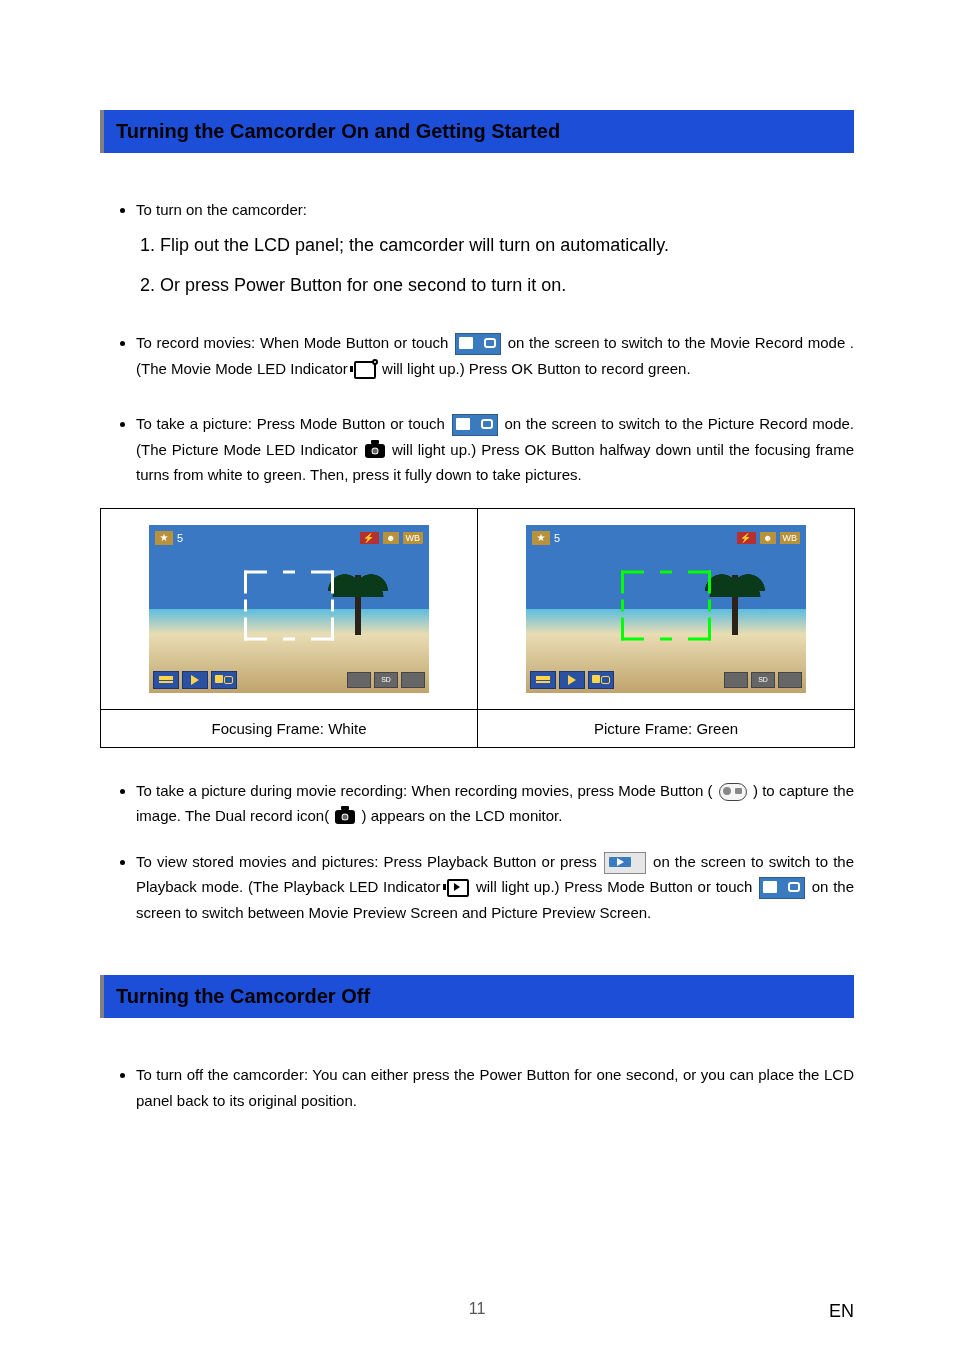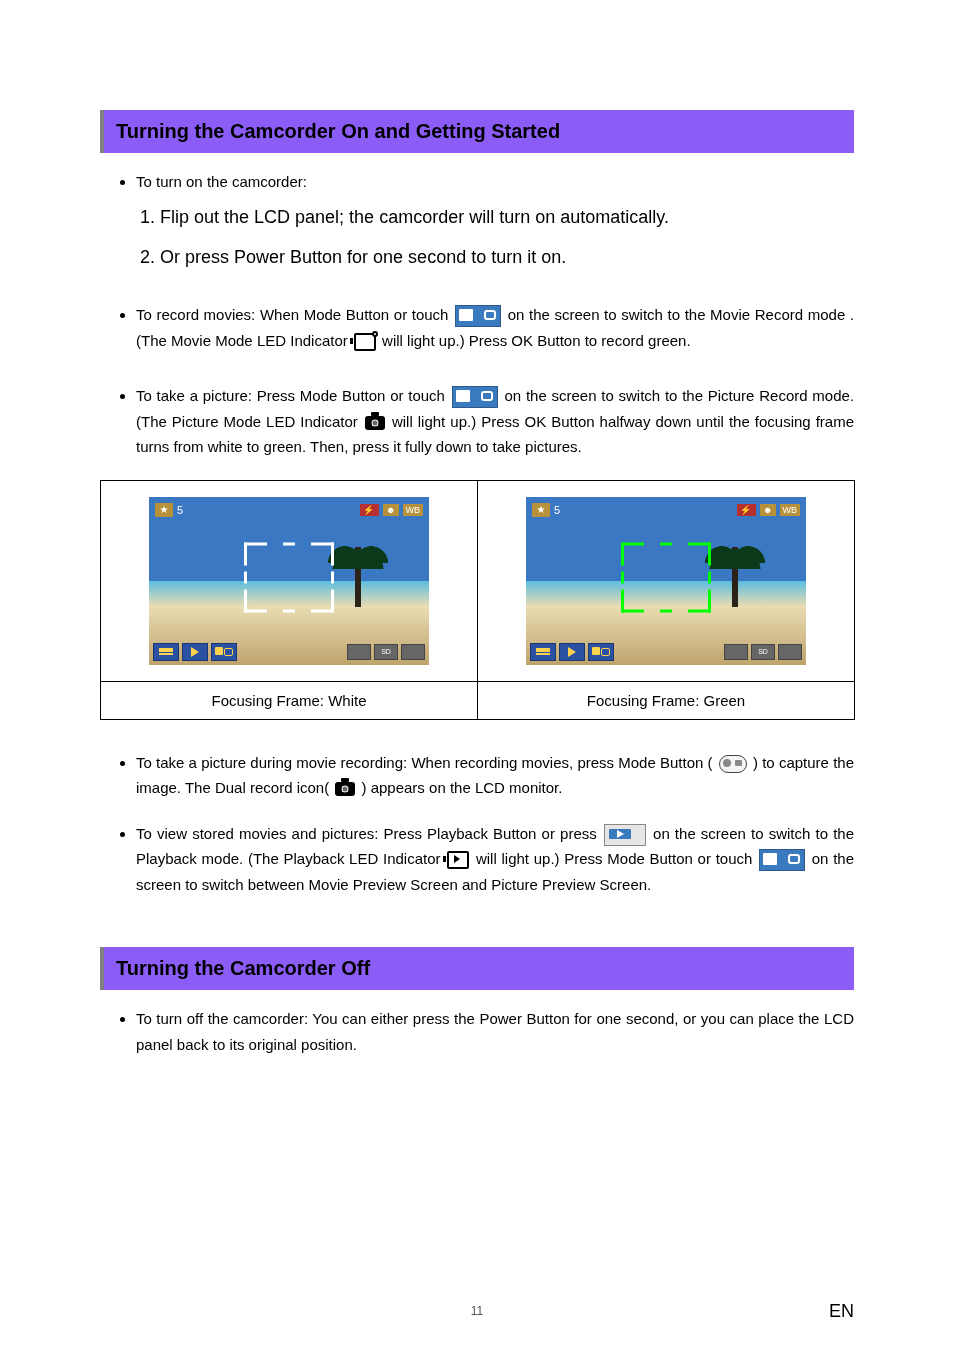--- a/index.html
+++ b/index.html
@@ -10,26 +10,26 @@
     color: #000;
   }
   .page {
     width: 954px;
     height: 1350px;
     box-sizing: border-box;
     padding: 80px 100px 40px 100px;
     position: relative;
   }
   .section-heading {
-    background: #8b5cf6;
+    background: #1d4ed8;
     border-left: 4px solid #808080;
     padding: 10px 12px;
     font-size: 20px;
     font-weight: bold;
-    margin: 30px 0 16px 0;
+    margin: 30px 0 44px 0;
   }
   ul.bullets {
     list-style: disc;
     padding-left: 36px;
     margin: 0;
   }
   ul.bullets > li {
     margin-bottom: 20px;
     font-size: 15px;
     line-height: 1.7;
@@ -318,21 +318,21 @@
     background:#666; border:1px solid #444;
     font-size:7px; color:#fff; display:flex;align-items:center;justify-content:center;
   }
   .footer {
     position: absolute;
     bottom: 32px;
     left: 0; right: 0;
   }
   .footer .pagenum {
     text-align: center;
-    font-size: 12px;
+    font-size: 16px;
     color: #555;
   }
   .footer .lang {
     position: absolute;
     right: 100px;
     bottom: -4px;
     font-size: 18px;
     color: #000;
   }
   .just { text-align: justify; }
@@ -444,21 +444,21 @@
               <div class="chip"></div>
               <div class="chip">SD</div>
               <div class="chip"></div>
             </div>
           </div>
         </div>
       </div>
     </div>
     <div class="trow">
       <div class="tcell caption-cell">Focusing Frame: White</div>
-      <div class="tcell caption-cell">Focusing Frame: Green</div>
+      <div class="tcell caption-cell">Picture Frame: Green</div>
     </div>
   </div>
 
   <ul class="bullets">
     <li class="just">
       <span>To take a picture during movie recording: When recording movies, press Mode Button (</span>
       <span class="inline-icon mode-button-round"></span>
       <span>) to capture the image. The Dual record icon( </span>
       <span class="inline-icon camera-led"></span>
       <span> ) appears on the LCD monitor.</span>

